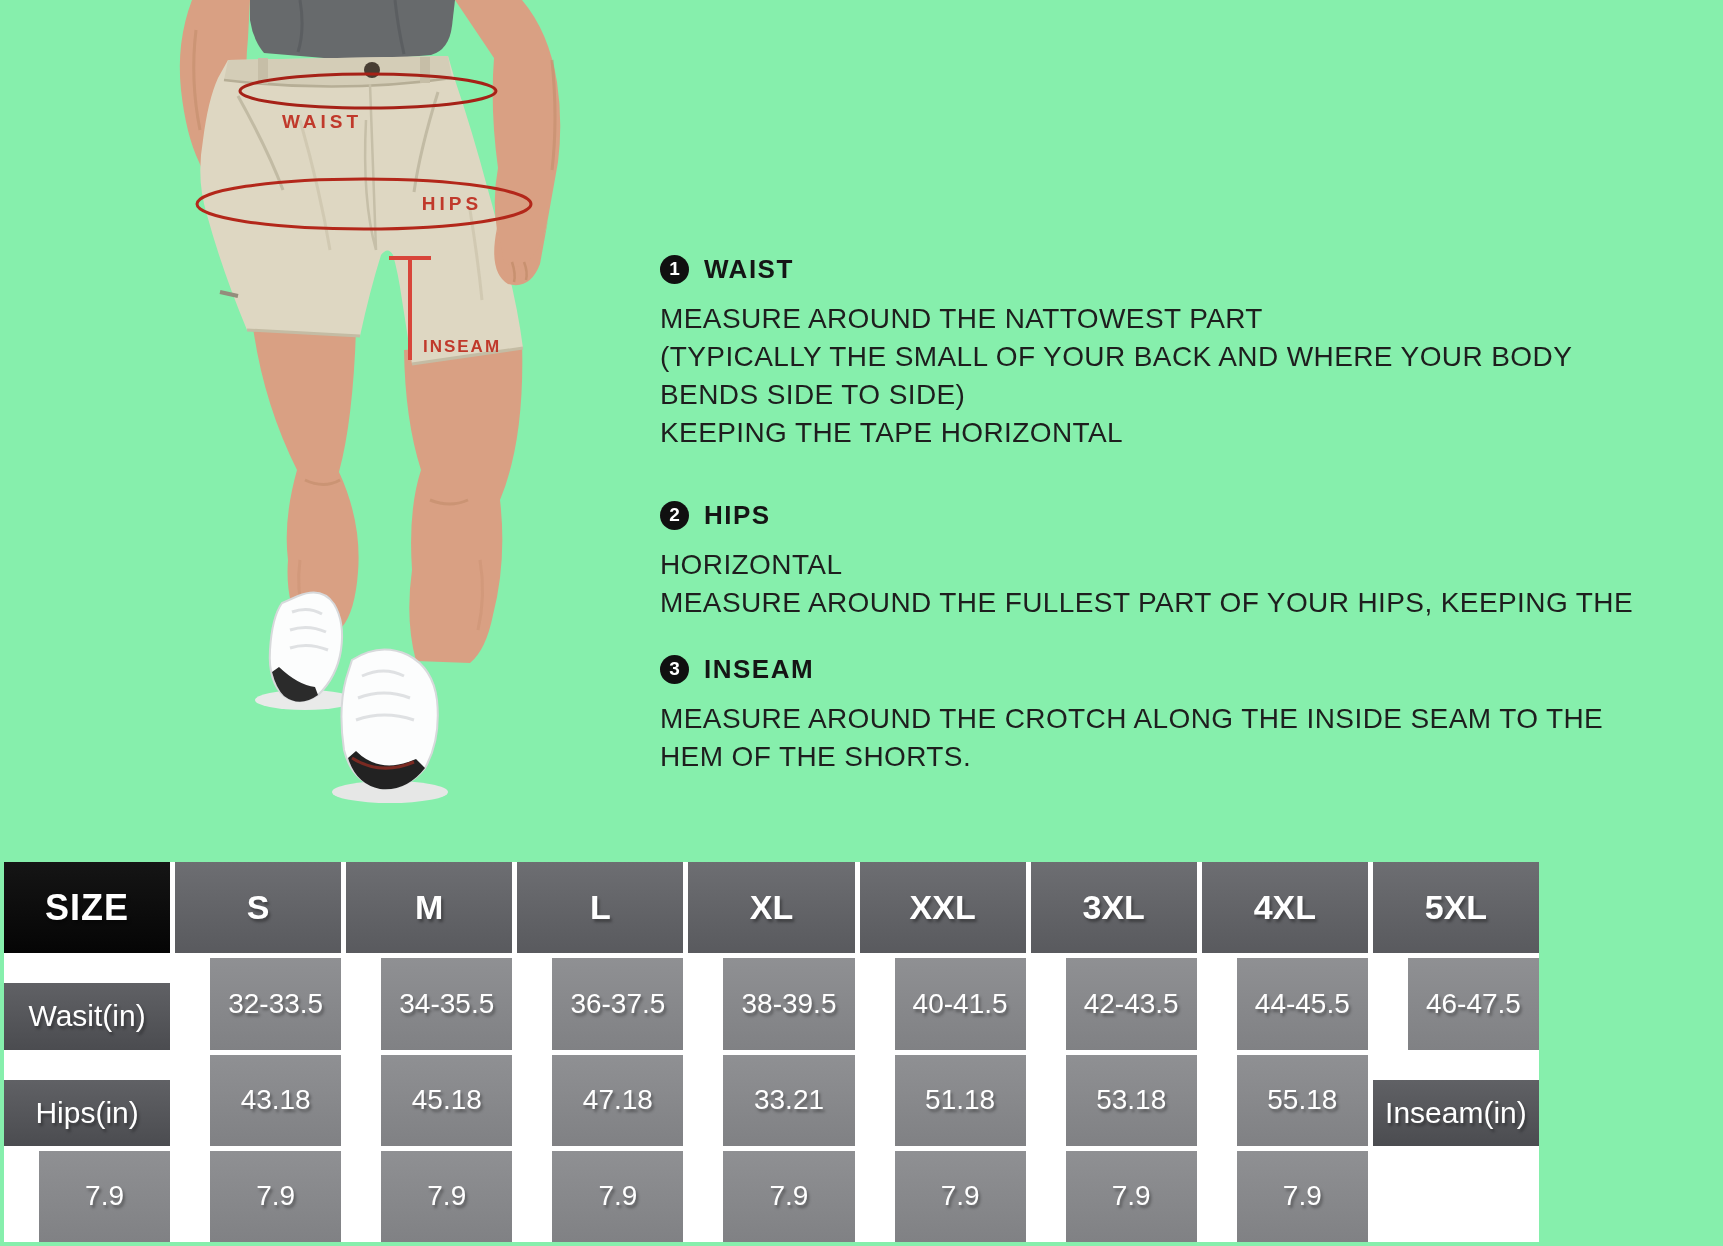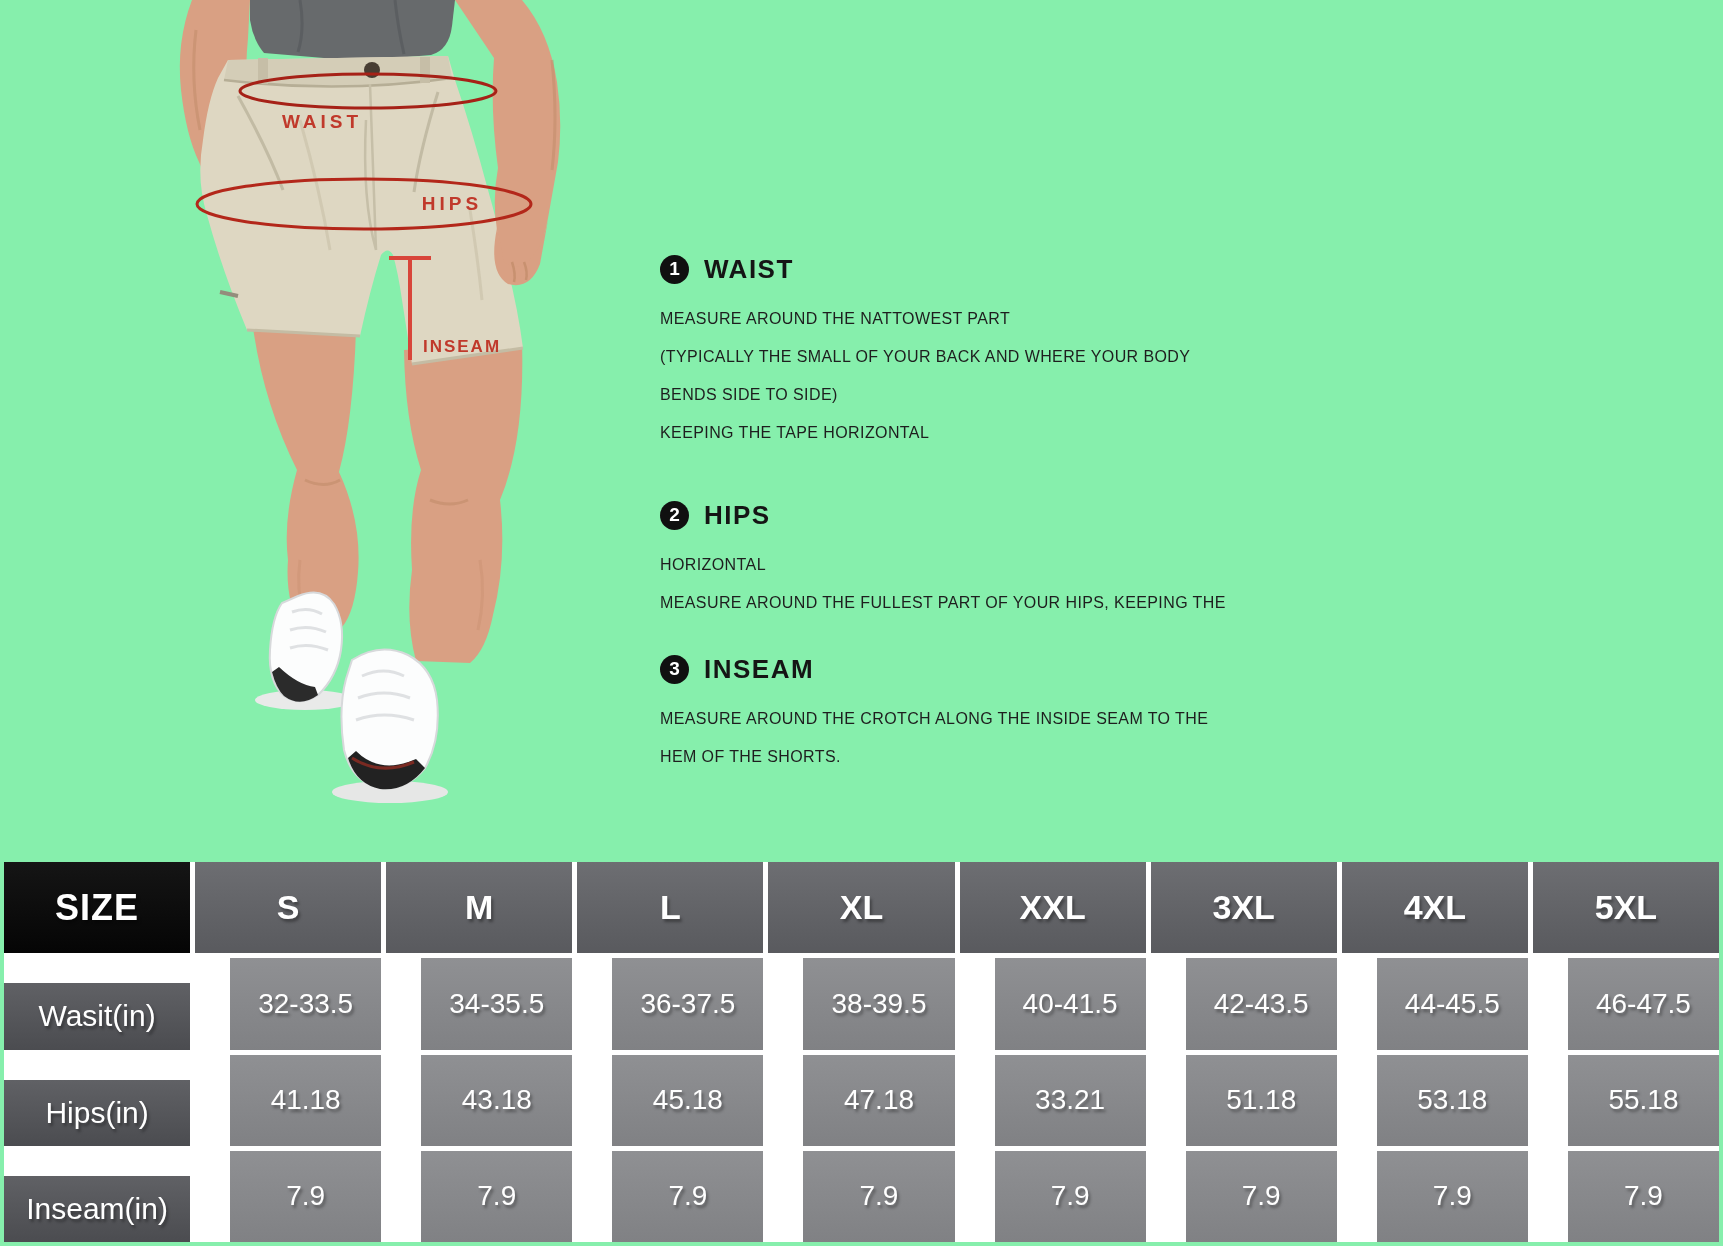--- a/index.html
+++ b/index.html
@@ -14,28 +14,28 @@
   
   .section{position:absolute;left:660px;width:800px;color:#1b1b1b;}
   .sec-head{display:flex;align-items:center;gap:15px;height:34px;}
   .badge{
     width:29px;height:29px;border-radius:50%;background:#101010;color:#ffffff;
     display:flex;align-items:center;justify-content:center;
     font-size:19px;font-weight:bold;flex:0 0 auto;
   }
   .sec-title{font-size:26px;font-weight:bold;letter-spacing:1.5px;color:#151515;}
   .sec-lines{margin-top:14px;}
-  .sec-line{font-size:16px;line-height:38px;letter-spacing:0.4px;color:#1e1e1e;white-space:nowrap;}
+  .sec-line{font-size:28px;line-height:38px;letter-spacing:0.4px;color:#1e1e1e;white-space:nowrap;}
   #section-1{top:252px;}
   #section-2{top:498px;}
   #section-3{top:652px;}
 
   
   .size-table{
-    position:absolute;left:4px;top:862px;width:1715px;height:380px;
+    position:absolute;left:4px;top:862px;width:1535px;height:380px;
     display:grid;grid-template-columns:repeat(9,1fr);grid-template-rows:repeat(4,1fr);
     gap:5px;background:#ffffff;
   }
   .cell{
     display:flex;align-items:center;justify-content:center;
     color:#ffffff;text-shadow:2px 3px 3px rgba(0,0,0,0.35);
   }
   .c-size{background:linear-gradient(180deg,#151515,#050505);font-size:36px;font-weight:bold;letter-spacing:1px;}
   .c-head{background:linear-gradient(180deg,#6d6e72,#595a5e);font-size:34px;font-weight:bold;}
   .c-label{background:linear-gradient(180deg,#606165,#4b4c50);font-size:30px;margin-top:25px;}
@@ -164,21 +164,20 @@
     <div class="cell c-val">32-33.5</div>
     <div class="cell c-val">34-35.5</div>
     <div class="cell c-val">36-37.5</div>
     <div class="cell c-val">38-39.5</div>
     <div class="cell c-val">40-41.5</div>
     <div class="cell c-val">42-43.5</div>
     <div class="cell c-val">44-45.5</div>
     <div class="cell c-val">46-47.5</div>
 
     <div class="cell c-label">Hips(in)</div>
-    <div class="cell c-val">41.18</div>
     <div class="cell c-val">43.18</div>
     <div class="cell c-val">45.18</div>
     <div class="cell c-val">47.18</div>
     <div class="cell c-val">33.21</div>
     <div class="cell c-val">51.18</div>
     <div class="cell c-val">53.18</div>
     <div class="cell c-val">55.18</div>
 
     <div class="cell c-label">Inseam(in)</div>
     <div class="cell c-val">7.9</div>

